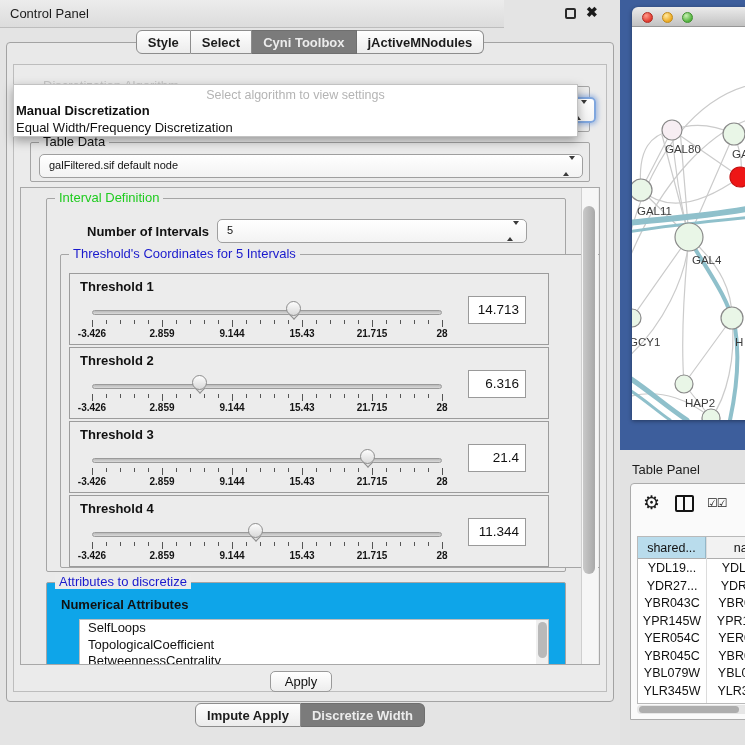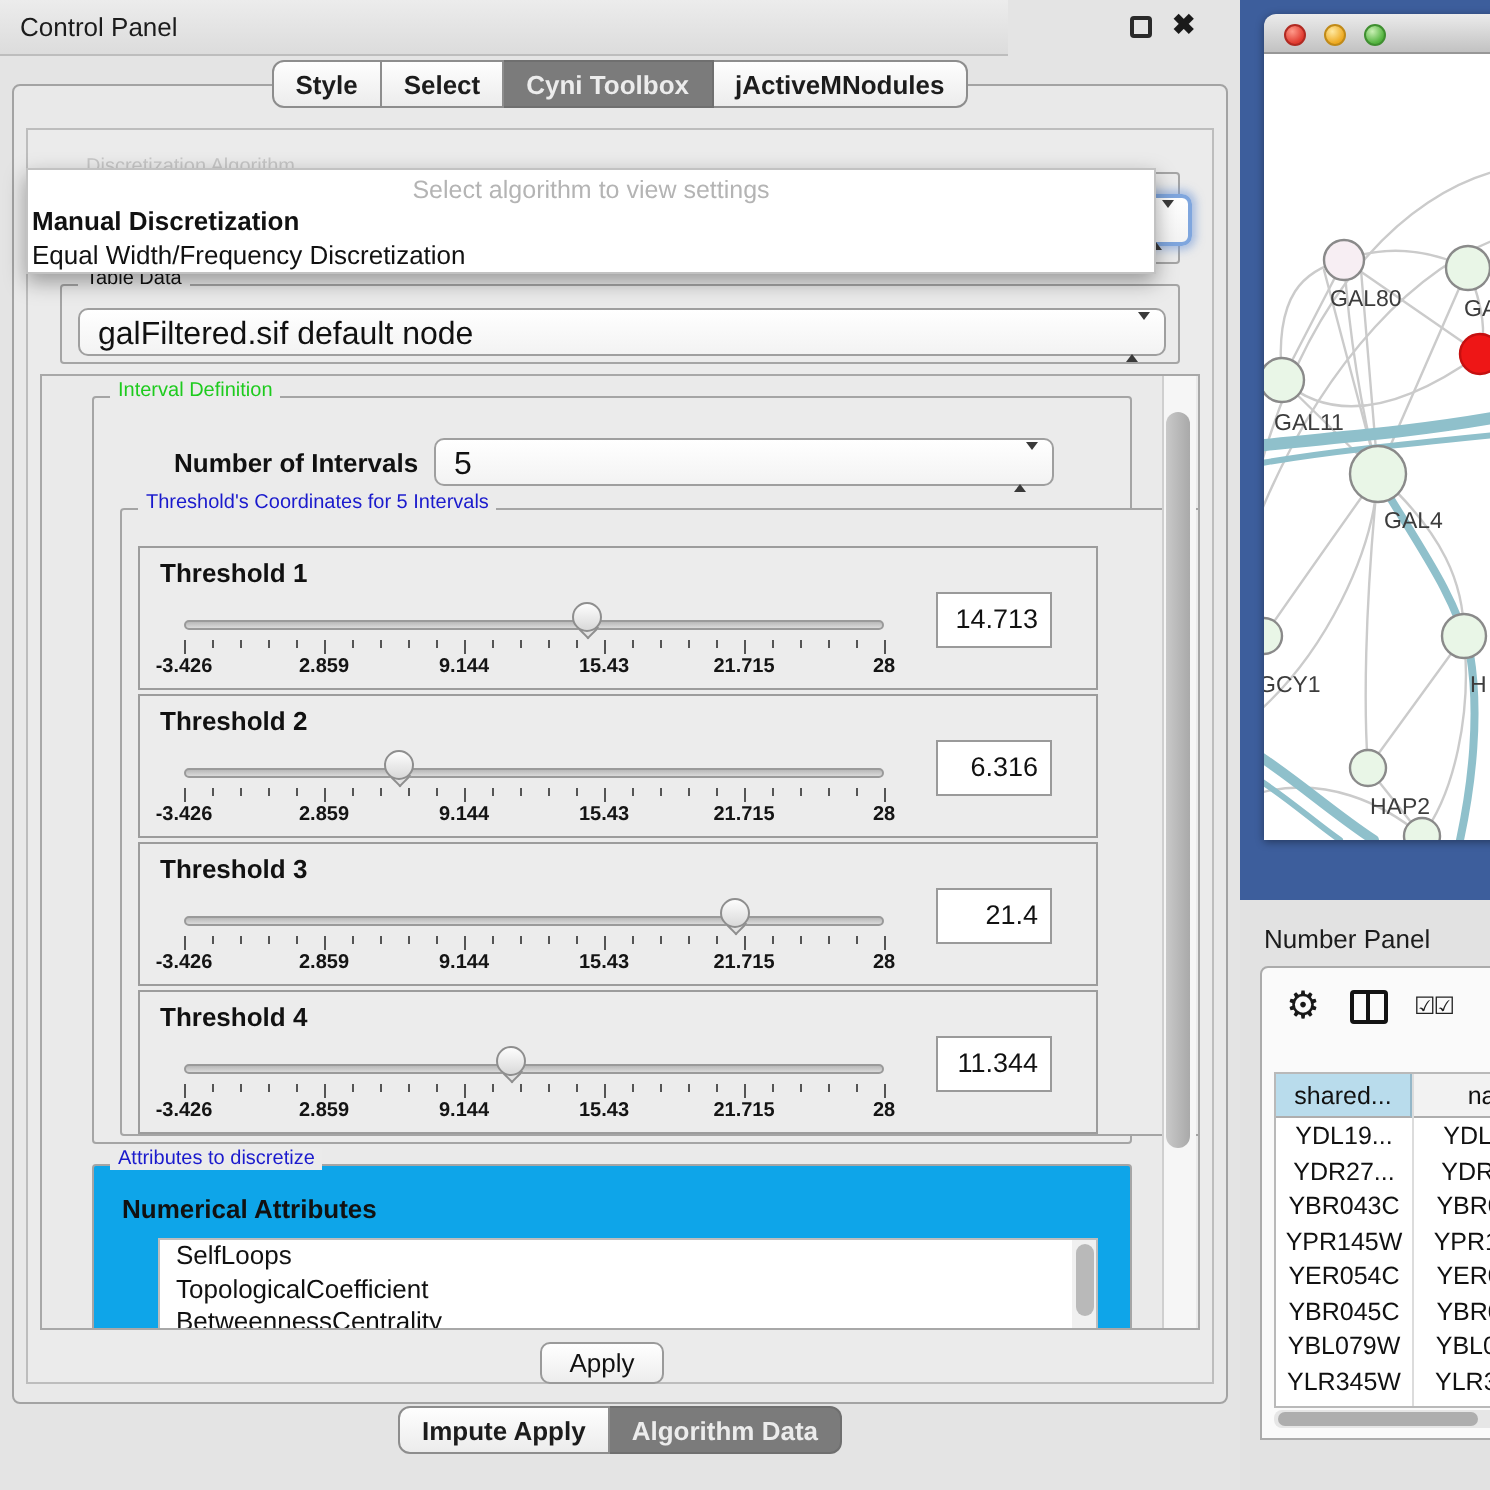--- a/index.html
+++ b/index.html
@@ -28,29 +28,29 @@
     background:linear-gradient(#fefefe,#ececec); border:1px solid #8d8d8d; border-left:none;
     font-size:13px; font-weight:bold; color:#1c1c1c; white-space:nowrap; }
   .seg:first-child { border-left:1px solid #8d8d8d; border-radius:6px 0 0 6px; }
   .seg:last-child { border-radius:0 6px 6px 0; }
   .seg.sel { background:#7b7b7b; color:#ececec; border-color:#6f6f6f; }
   .net-ico svg { display:block; }
 
   
   .group { position:absolute; border:1px solid #a5a5a5; border-radius:2px; }
   .gtitle { position:absolute; top:-9px; left:8px; background:#ebebeb; padding:0 4px;
-    font-size:10px; white-space:nowrap; }
+    font-size:13px; white-space:nowrap; }
   .gtitle.gray { color:#c6c6c6; }
   .gtitle.green { color:#1ecb1e; }
   .gtitle.blue { color:#1a1acd; }
   .gtitle.bold { font-weight:bold; color:#111; }
 
   
   .combo { position:absolute; background:linear-gradient(#ffffff,#f3f3f3);
-    border:1px solid #9f9f9f; border-radius:5px; font-size:16px; color:#111; }
+    border:1px solid #9f9f9f; border-radius:5px; font-size:11px; color:#111; }
   .combo .ctext { position:absolute; left:9px; top:4px; white-space:nowrap; }
   .arrows { position:absolute; right:7px; top:5px; }
   .arr-up { width:0; height:0; border-left:3.5px solid transparent; border-right:3.5px solid transparent;
     border-bottom:4.5px solid #3a3a3a; margin-bottom:2.5px; }
   .arr-dn { width:0; height:0; border-left:3.5px solid transparent; border-right:3.5px solid transparent;
     border-top:4.5px solid #3a3a3a; }
   .combo.focusring { border:2px solid #7fa6de; box-shadow:0 0 4px 2px rgba(110,150,215,.55); z-index:2; }
 
   
   .popup { position:absolute; left:13px; top:84px; width:565px; height:53px; background:#fff;
@@ -390,21 +390,21 @@
       </div>
   </div>
 
   <div class="apply-btn">Apply</div>
 
   <div id="bottom-tabs" class="segbar">
       <div class="seg">
         <span>Impute Apply</span>
       </div>
       <div class="seg sel">
-        <span>Algorithm Data</span>
+        <span>Discretize Width</span>
       </div>
     </div>
 
   <div class="net-backdrop"></div>
   <div class="net-window">
     <div class="net-titlebar">
       <span class="light red"></span>
       <span class="light yellow"></span>
       <span class="light green"></span>
     </div>
@@ -450,21 +450,21 @@
           <text x="5" y="188" font-size="11.5" font-family="&quot;Liberation Sans&quot;, sans-serif" fill="#3c3c3c">GAL11</text>
           <text x="60" y="237" font-size="11.5" font-family="&quot;Liberation Sans&quot;, sans-serif" fill="#3c3c3c">GAL4</text>
           <text x="-3" y="319" font-size="11.5" font-family="&quot;Liberation Sans&quot;, sans-serif" fill="#3c3c3c">GCY1</text>
           <text x="103" y="319" font-size="11.5" font-family="&quot;Liberation Sans&quot;, sans-serif" fill="#3c3c3c">H</text>
           <text x="53" y="380" font-size="11.5" font-family="&quot;Liberation Sans&quot;, sans-serif" fill="#3c3c3c">HAP2</text>
         </svg>
     </div>
   </div>
 
   <div class="tp-section">
-    <span class="tp-title">Number Panel</span>
+    <span class="tp-title">Table Panel</span>
     <div class="tp-panel">
       <span class="gear-ico">⚙</span>
       <span class="cols-ico"></span>
       <span class="checks-ico">☑☑</span>
       <div class="tp-table">
         <div class="colsep"></div>
         <div class="tp-head h1">shared...</div>
         <div class="tp-head h2">na...</div>
         <div class="tp-rows" id="tp-rows">
             <div class="tp-row">

